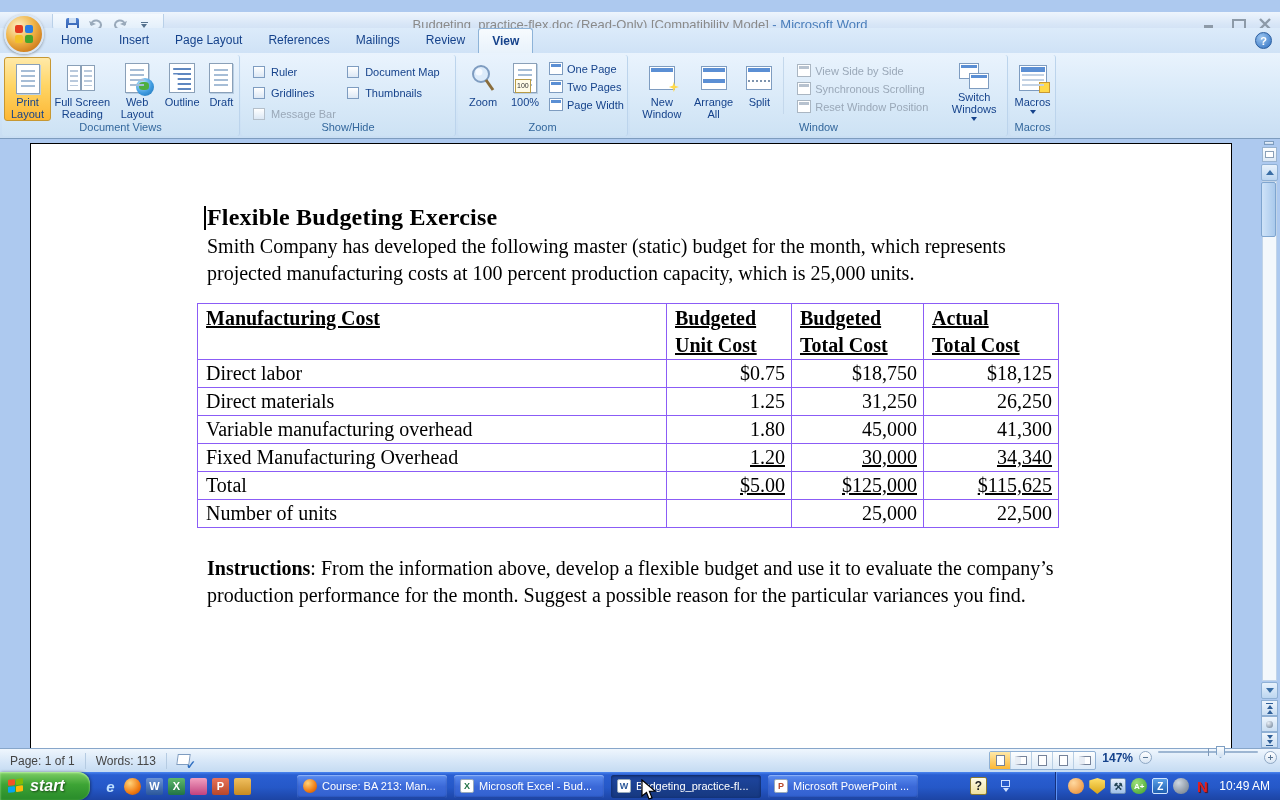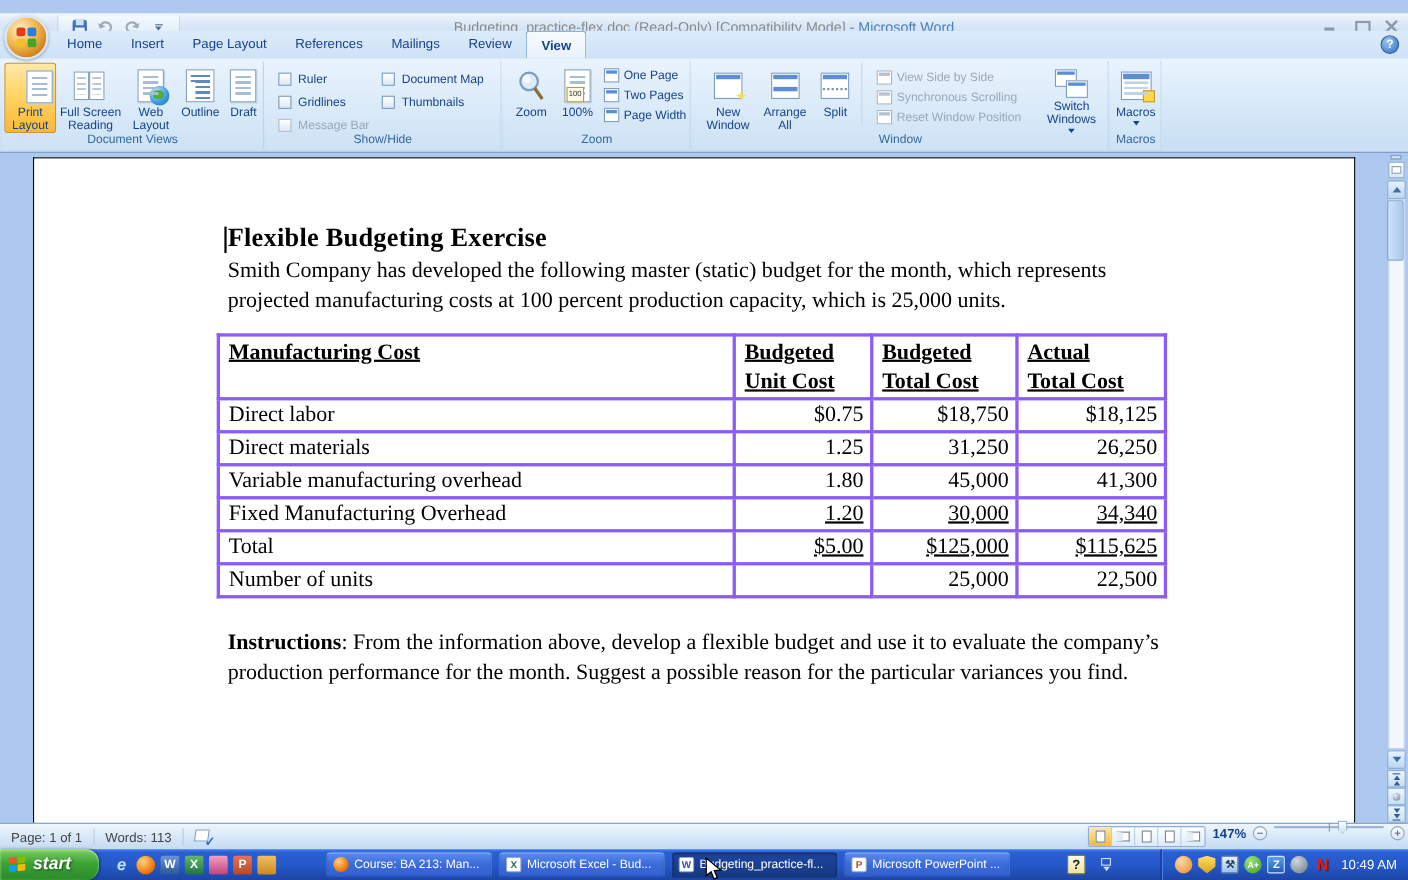--- a/index.html
+++ b/index.html
@@ -45,21 +45,21 @@
   .ribbon { position:absolute; top:53px; left:0; width:1280px; height:86px;
     background:linear-gradient(#e9f3fd,#d6e8f8 55%,#c9def3); border-bottom:1px solid #8fa; border-bottom:1px solid #7d9cbe; }
   .rgroup { position:absolute; top:2px; bottom:2px; border-right:1px solid #bcd4ec;
     background:linear-gradient(#e9f3fd,#d8e9f8 60%,#cde2f4); border-radius:3px; }
   .rgroup-label { position:absolute; left:0; right:0; bottom:1px; height:14px; text-align:center;
     font-size:11px; color:#33679c; }
   .gbody { position:absolute; left:0; right:0; top:2px; bottom:16px; display:flex; align-items:flex-start; }
   .bigbtn { display:flex; flex-direction:column; align-items:center; padding:3px 2px 0 2px;
     font-size:11px; line-height:12px; color:#15428b; text-align:center; border-radius:3px; height:64px; }
   .bigbtn .icon-slot { height:36px; display:flex; align-items:center; justify-content:center; }
-  .bigbtn.active { background:linear-gradient(#ffe9a8,#ffd565 45%,#fcb735); border:1px solid #c79833;align-items:flex-end; }
+  .bigbtn.active { background:linear-gradient(#ffe9a8,#ffd565 45%,#fcb735); border:1px solid #c79833; }
   .page-ic { width:24px; height:30px; background:#fff; border:1px solid #8aa0b8; position:relative; box-shadow:1px 1px 0 #b9cfe4; }
   .page-ic::after { content:""; position:absolute; left:4px; right:4px; top:5px; bottom:5px;
     background:repeating-linear-gradient(#a6bdd6 0 2px, transparent 2px 5px); }
   .book-ic { width:30px; height:26px; display:flex; }
   .book-ic i { width:14px; height:26px; background:#fff; border:1px solid #8aa0b8; display:block; position:relative; }
   .book-ic i::after { content:""; position:absolute; left:2px; right:2px; top:4px; bottom:4px;
     background:repeating-linear-gradient(#b9c9dc 0 2px, transparent 2px 5px); }
   .globe { position:absolute; right:-6px; bottom:-4px; width:18px; height:18px; border-radius:50%;
     background:radial-gradient(circle at 35% 30%, #bfe8ff, #3f9be0 55%, #1b6fb0); }
   .globe::after { content:""; position:absolute; left:3px; top:4px; width:10px; height:8px; border-radius:40%;
@@ -96,21 +96,21 @@
 
   
   .docarea { position:absolute; top:140px; left:0; width:1280px; height:608px; background:#adc9ef; overflow:hidden; }
   .pagesheet { position:absolute; left:30px; top:3px; width:1202px; height:620px; background:#fff;
     border-left:1px solid #000; border-right:1px solid #000; border-top:1px solid #000; }
   .doccontent { position:absolute; left:176px; top:60px; width:856px; font-family:"Liberation Serif",serif;
     font-size:20px; color:#000; line-height:27px; }
   .doc-title { font-size:24px; font-weight:bold; letter-spacing:.2px; position:relative; margin-bottom:2px; }
   .caret { position:absolute; left:-3px; top:2px; width:2px; height:24px; background:#000; }
   .doc-table { border-collapse:collapse; margin-top:16px; margin-left:-10px; width:861px; table-layout:fixed; font-size:20px; }
-  .doc-table td { border:3px solid #8b5cf6; height:28px; padding:0 6px 0 8px; overflow:hidden; }
+  .doc-table td { border:1px solid #8b5cf6; height:28px; padding:0 6px 0 8px; overflow:hidden; }
   .doc-table td.num { text-align:right; }
   .doc-table .hdr { font-weight:bold; vertical-align:top; height:54px; padding-top:1px; }
   .u { text-decoration:underline; }
   .note { margin-top:1px; }
   .instructions { margin-top:27px; }
   .instr-label { font-weight:bold; }
 
   
   .vscroll { position:absolute; right:2px; top:0; width:17px; height:608px; }
   .split-grip { position:absolute; top:1px; left:3px; width:10px; height:4px; background:linear-gradient(#eef4fb,#c2d6ec); border:1px solid #7d9cbe; }

